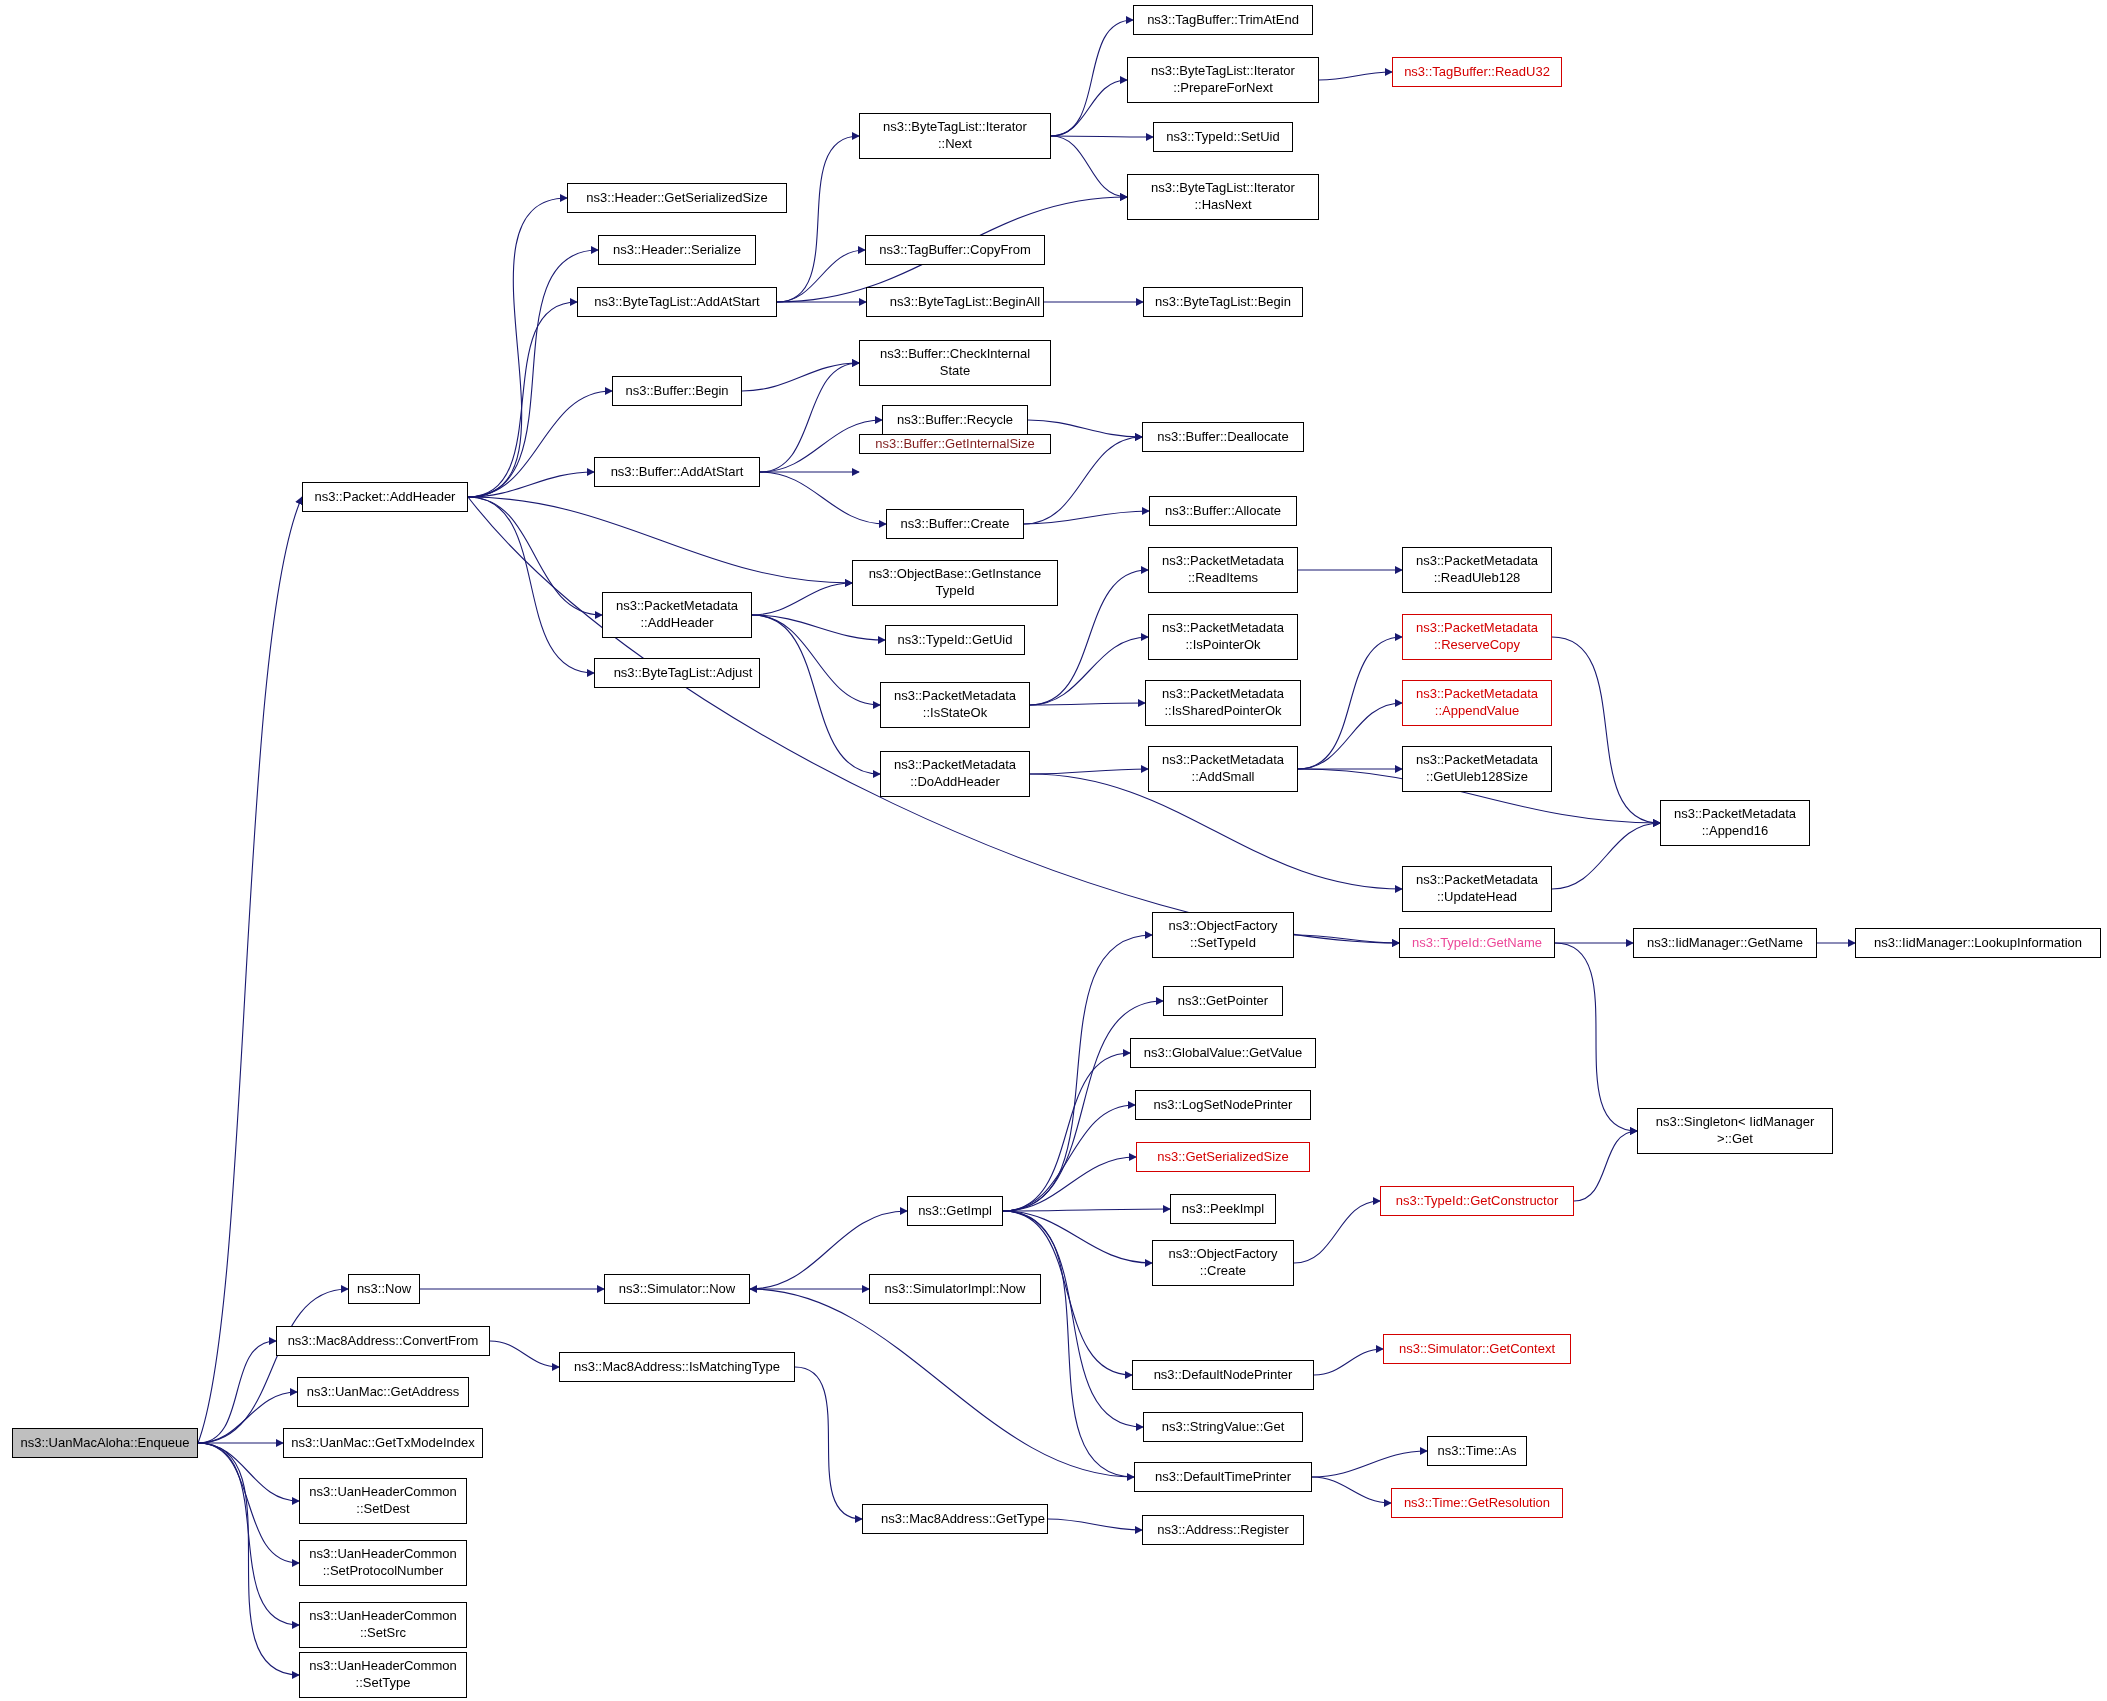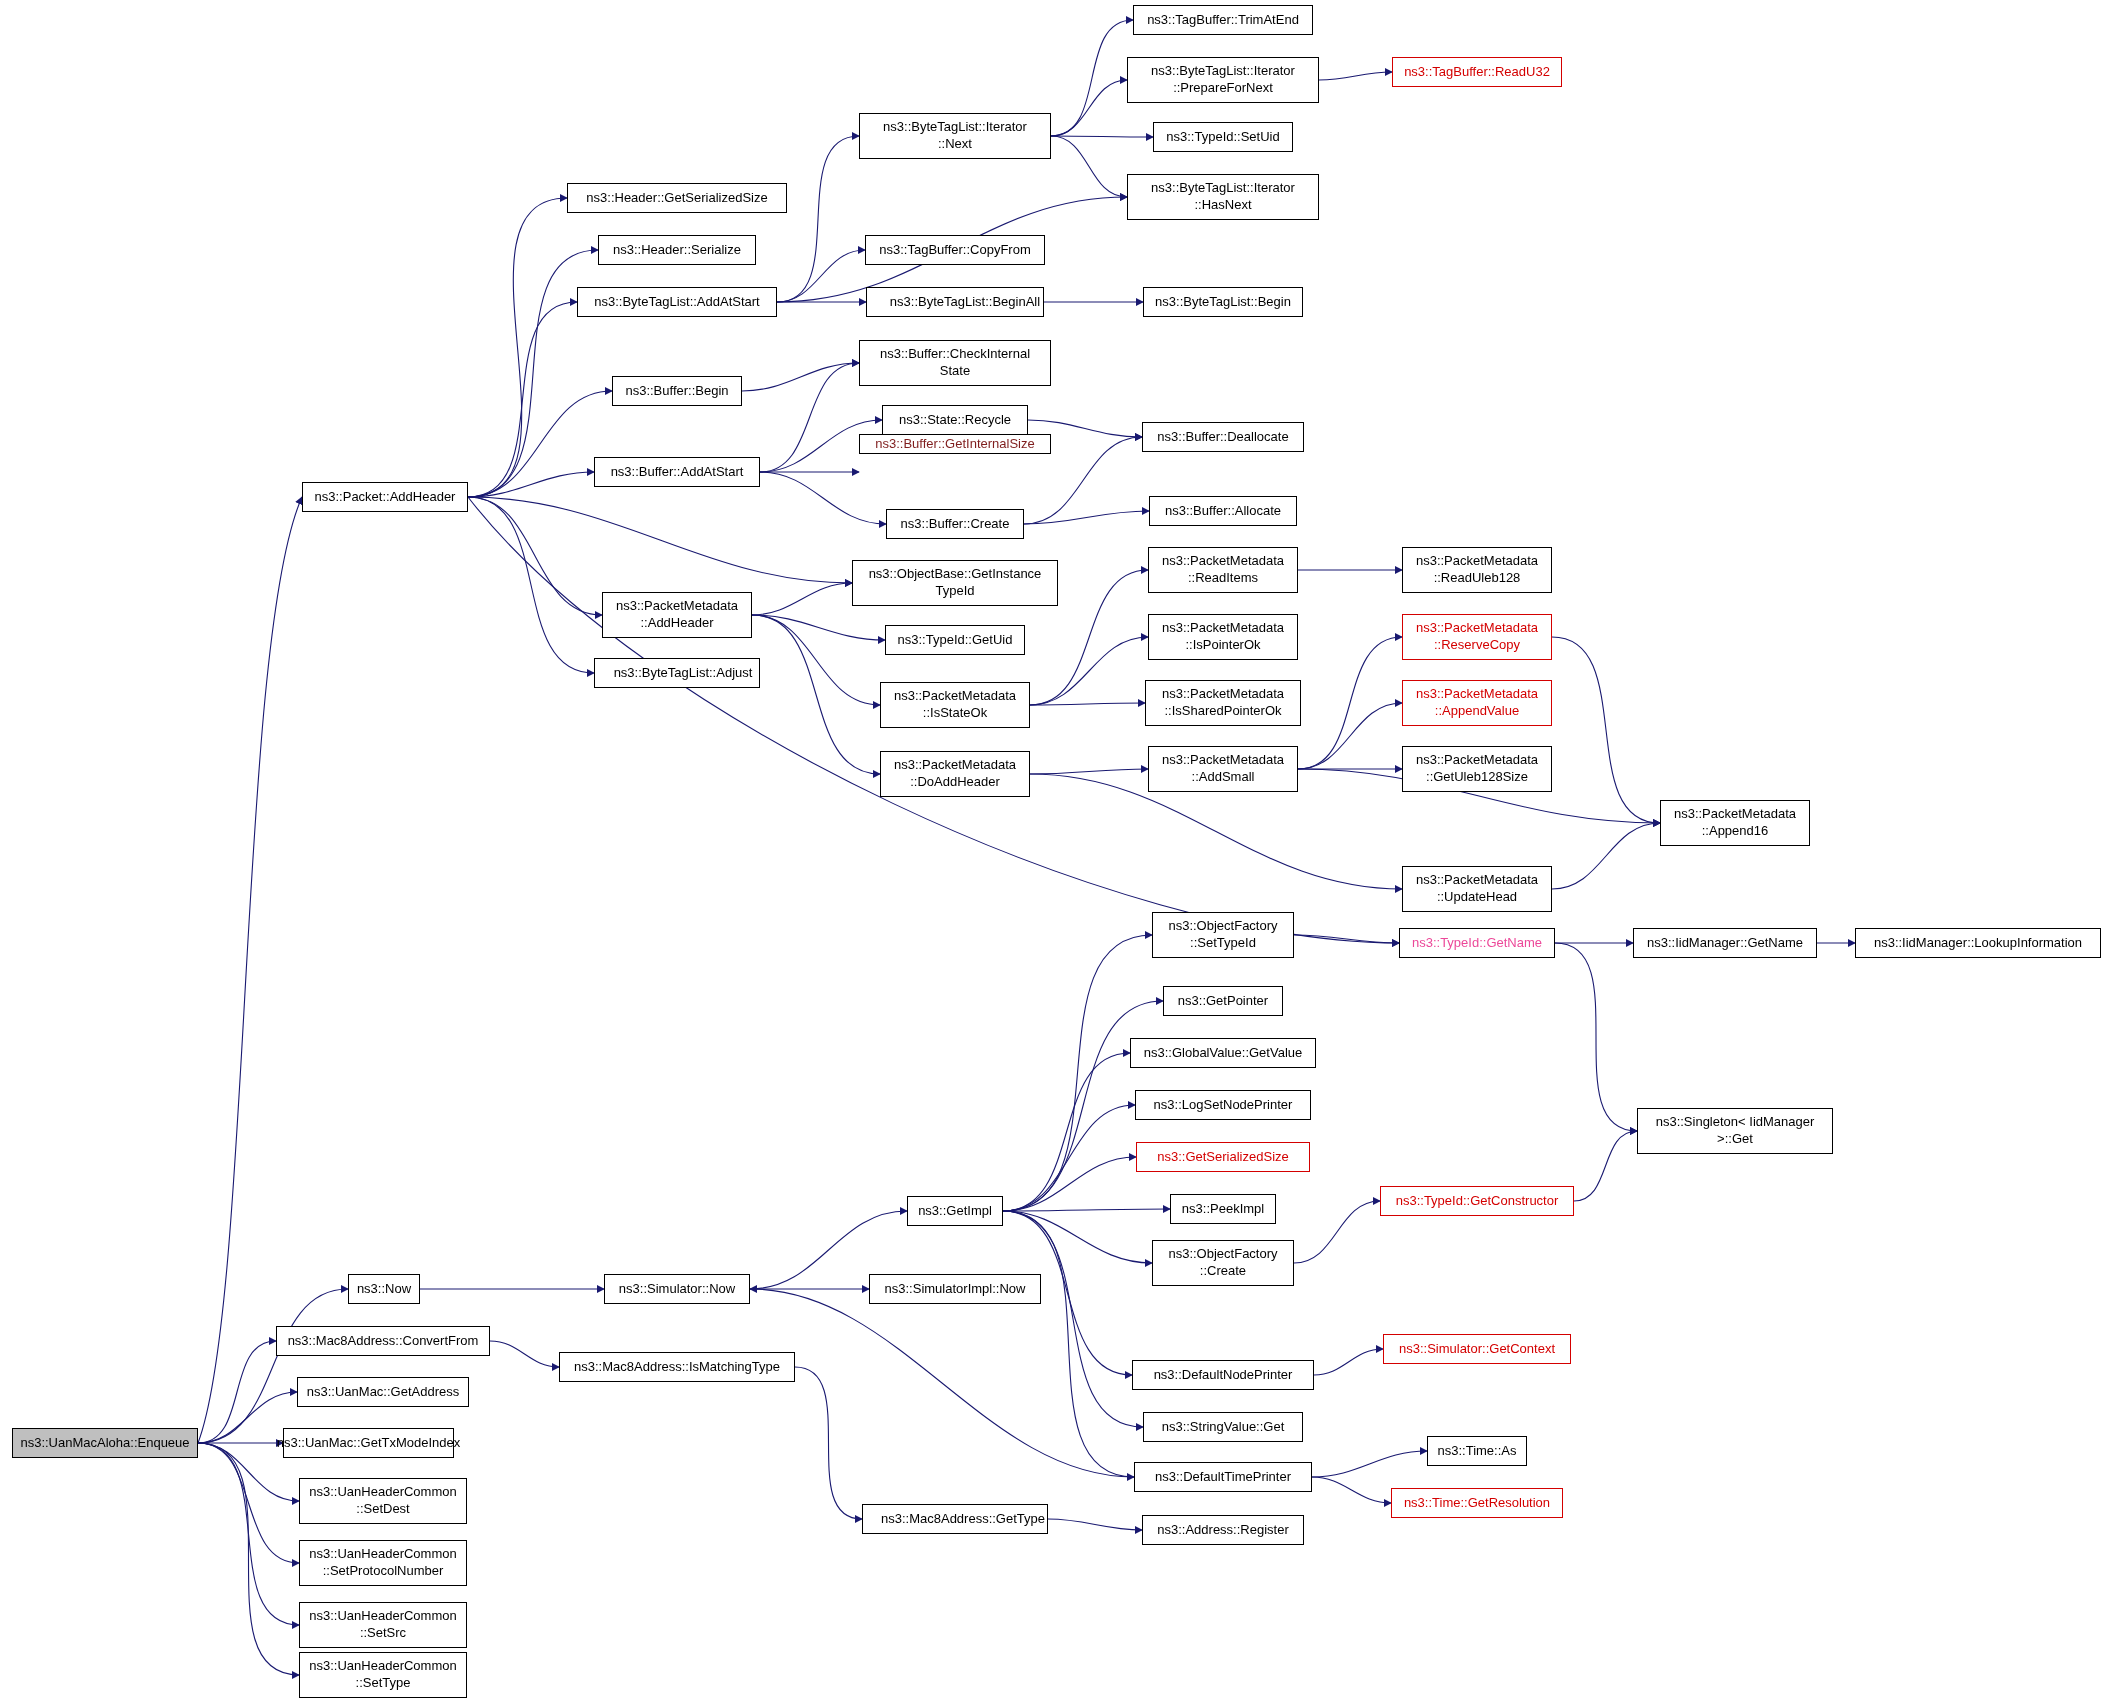--- a/index.html
+++ b/index.html
@@ -97,21 +97,21 @@
       <path d="M1134,1477 C984,1477 900,1289 750,1289" fill="none" stroke="#191970" stroke-width="1.1" marker-end="url(#arrow)"></path>
       <path d="M490,1341 C520,1341 529,1367 559,1367" fill="none" stroke="#191970" stroke-width="1.1" marker-end="url(#arrow)"></path>
       <path d="M795,1367 C861.4445633592395,1367 795.5554366407605,1519 862,1519" fill="none" stroke="#191970" stroke-width="1.1" marker-end="url(#arrow)"></path>
       <path d="M1048,1519 C1085.8565714242586,1519 1104.1434285757414,1530 1142,1530" fill="none" stroke="#191970" stroke-width="1.1" marker-end="url(#arrow)"></path>
     </svg>
 <div class="node" style="left: 12px; top: 1428px; width: 186px; height: 30px; background: rgb(191, 191, 191); border-color: rgb(0, 0, 0); color: rgb(0, 0, 0);"><span>ns3::UanMacAloha::Enqueue</span></div>
     <div class="node" style="left: 302px; top: 482px; width: 166px; height: 30px; background: rgb(255, 255, 255); border-color: rgb(0, 0, 0); color: rgb(0, 0, 0);"><span>ns3::Packet::AddHeader</span></div>
     <div class="node" style="left: 348px; top: 1274px; width: 72px; height: 30px; background: rgb(255, 255, 255); border-color: rgb(0, 0, 0); color: rgb(0, 0, 0);"><span>ns3::Now</span></div>
     <div class="node" style="left: 276px; top: 1326px; width: 214px; height: 30px; background: rgb(255, 255, 255); border-color: rgb(0, 0, 0); color: rgb(0, 0, 0);"><span>ns3::Mac8Address::ConvertFrom</span></div>
     <div class="node" style="left: 297px; top: 1377px; width: 172px; height: 30px; background: rgb(255, 255, 255); border-color: rgb(0, 0, 0); color: rgb(0, 0, 0);"><span>ns3::UanMac::GetAddress</span></div>
-    <div class="node" style="left: 283px; top: 1428px; width: 171px; height: 30px; background: rgb(255, 255, 255); border-color: rgb(0, 0, 0); color: rgb(0, 0, 0);"><span>ns3::UanMac::GetTxModeIndex</span></div>
+    <div class="node" style="left: 283px; top: 1428px; width: 200px; height: 30px; background: rgb(255, 255, 255); border-color: rgb(0, 0, 0); color: rgb(0, 0, 0);"><span>ns3::UanMac::GetTxModeIndex</span></div>
     <div class="node" style="left: 299px; top: 1478px; width: 168px; height: 46px; background: rgb(255, 255, 255); border-color: rgb(0, 0, 0); color: rgb(0, 0, 0);"><span>ns3::UanHeaderCommon
 ::SetDest</span></div>
     <div class="node" style="left: 299px; top: 1540px; width: 168px; height: 46px; background: rgb(255, 255, 255); border-color: rgb(0, 0, 0); color: rgb(0, 0, 0);"><span>ns3::UanHeaderCommon
 ::SetProtocolNumber</span></div>
     <div class="node" style="left: 299px; top: 1602px; width: 168px; height: 46px; background: rgb(255, 255, 255); border-color: rgb(0, 0, 0); color: rgb(0, 0, 0);"><span>ns3::UanHeaderCommon
 ::SetSrc</span></div>
     <div class="node" style="left: 299px; top: 1652px; width: 168px; height: 46px; background: rgb(255, 255, 255); border-color: rgb(0, 0, 0); color: rgb(0, 0, 0);"><span>ns3::UanHeaderCommon
 ::SetType</span></div>
     <div class="node" style="left: 567px; top: 183px; width: 220px; height: 30px; background: rgb(255, 255, 255); border-color: rgb(0, 0, 0); color: rgb(0, 0, 0);"><span>ns3::Header::GetSerializedSize</span></div>
     <div class="node" style="left: 598px; top: 235px; width: 158px; height: 30px; background: rgb(255, 255, 255); border-color: rgb(0, 0, 0); color: rgb(0, 0, 0);"><span>ns3::Header::Serialize</span></div>
@@ -122,21 +122,21 @@
 ::AddHeader</span></div>
     <div class="node" style="left: 594px; top: 658px; width: 166px; height: 30px; background: rgb(255, 255, 255); border-color: rgb(0, 0, 0); color: rgb(0, 0, 0); padding-left: 12px;"><span>ns3::ByteTagList::Adjust</span></div>
     <div class="node" style="left: 604px; top: 1274px; width: 146px; height: 30px; background: rgb(255, 255, 255); border-color: rgb(0, 0, 0); color: rgb(0, 0, 0);"><span>ns3::Simulator::Now</span></div>
     <div class="node" style="left: 559px; top: 1352px; width: 236px; height: 30px; background: rgb(255, 255, 255); border-color: rgb(0, 0, 0); color: rgb(0, 0, 0);"><span>ns3::Mac8Address::IsMatchingType</span></div>
     <div class="node" style="left: 859px; top: 113px; width: 192px; height: 46px; background: rgb(255, 255, 255); border-color: rgb(0, 0, 0); color: rgb(0, 0, 0);"><span>ns3::ByteTagList::Iterator
 ::Next</span></div>
     <div class="node" style="left: 865px; top: 235px; width: 180px; height: 30px; background: rgb(255, 255, 255); border-color: rgb(0, 0, 0); color: rgb(0, 0, 0);"><span>ns3::TagBuffer::CopyFrom</span></div>
     <div class="node" style="left: 866px; top: 287px; width: 178px; height: 30px; background: rgb(255, 255, 255); border-color: rgb(0, 0, 0); color: rgb(0, 0, 0); padding-left: 20px;"><span>ns3::ByteTagList::BeginAll</span></div>
     <div class="node" style="left: 859px; top: 340px; width: 192px; height: 46px; background: rgb(255, 255, 255); border-color: rgb(0, 0, 0); color: rgb(0, 0, 0);"><span>ns3::Buffer::CheckInternal
 State</span></div>
-    <div class="node" style="left: 882px; top: 405px; width: 146px; height: 30px; background: rgb(255, 255, 255); border-color: rgb(0, 0, 0); color: rgb(0, 0, 0);"><span>ns3::State::Recycle</span></div>
+    <div class="node" style="left: 882px; top: 405px; width: 146px; height: 30px; background: rgb(255, 255, 255); border-color: rgb(0, 0, 0); color: rgb(0, 0, 0);"><span>ns3::Buffer::Recycle</span></div>
     <div class="node" style="left: 859px; top: 434px; width: 192px; height: 20px; background: rgb(255, 255, 255); border-color: rgb(0, 0, 0); color: #7f1d1d;"><span>ns3::Buffer::GetInternalSize</span></div>
     <div class="node" style="left: 886px; top: 509px; width: 138px; height: 30px; background: rgb(255, 255, 255); border-color: rgb(0, 0, 0); color: rgb(0, 0, 0);"><span>ns3::Buffer::Create</span></div>
     <div class="node" style="left: 852px; top: 560px; width: 206px; height: 46px; background: rgb(255, 255, 255); border-color: rgb(0, 0, 0); color: rgb(0, 0, 0);"><span>ns3::ObjectBase::GetInstance
 TypeId</span></div>
     <div class="node" style="left: 885px; top: 625px; width: 140px; height: 30px; background: rgb(255, 255, 255); border-color: rgb(0, 0, 0); color: rgb(0, 0, 0);"><span>ns3::TypeId::GetUid</span></div>
     <div class="node" style="left: 880px; top: 682px; width: 150px; height: 46px; background: rgb(255, 255, 255); border-color: rgb(0, 0, 0); color: rgb(0, 0, 0);"><span>ns3::PacketMetadata
 ::IsStateOk</span></div>
     <div class="node" style="left: 880px; top: 751px; width: 150px; height: 46px; background: rgb(255, 255, 255); border-color: rgb(0, 0, 0); color: rgb(0, 0, 0);"><span>ns3::PacketMetadata
 ::DoAddHeader</span></div>
     <div class="node" style="left: 907px; top: 1196px; width: 96px; height: 30px; background: rgb(255, 255, 255); border-color: rgb(0, 0, 0); color: rgb(0, 0, 0);"><span>ns3::GetImpl</span></div>

